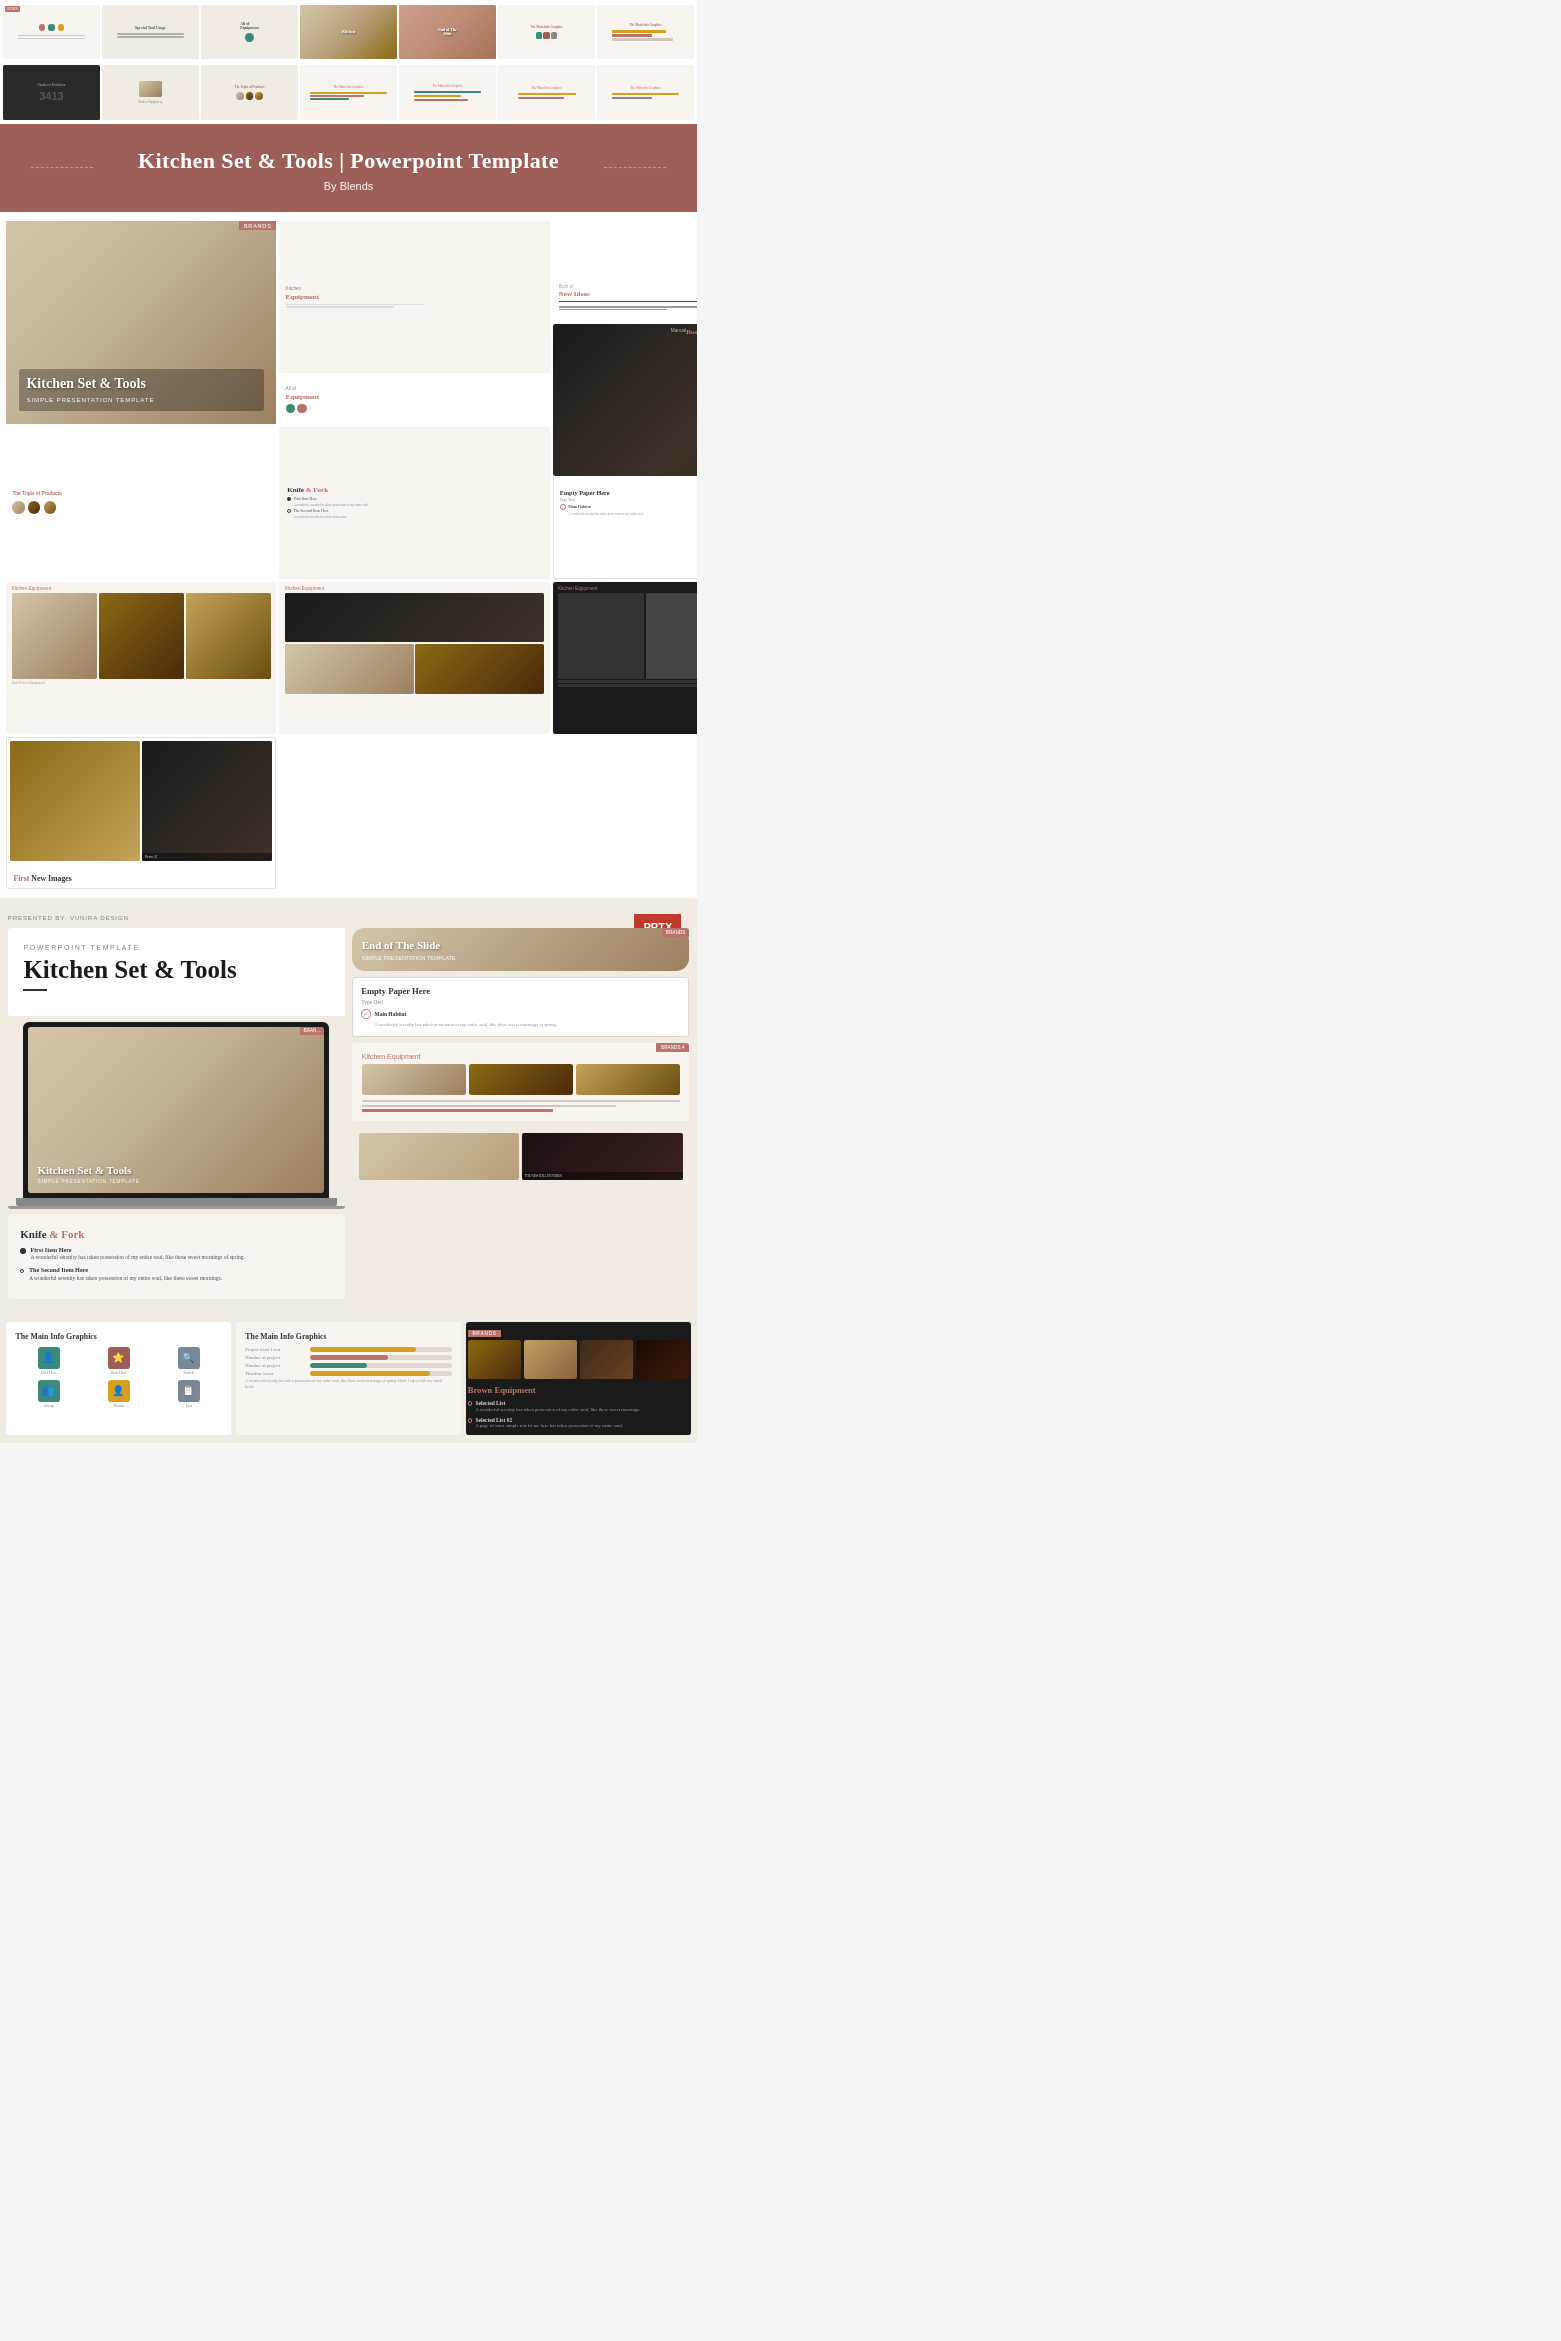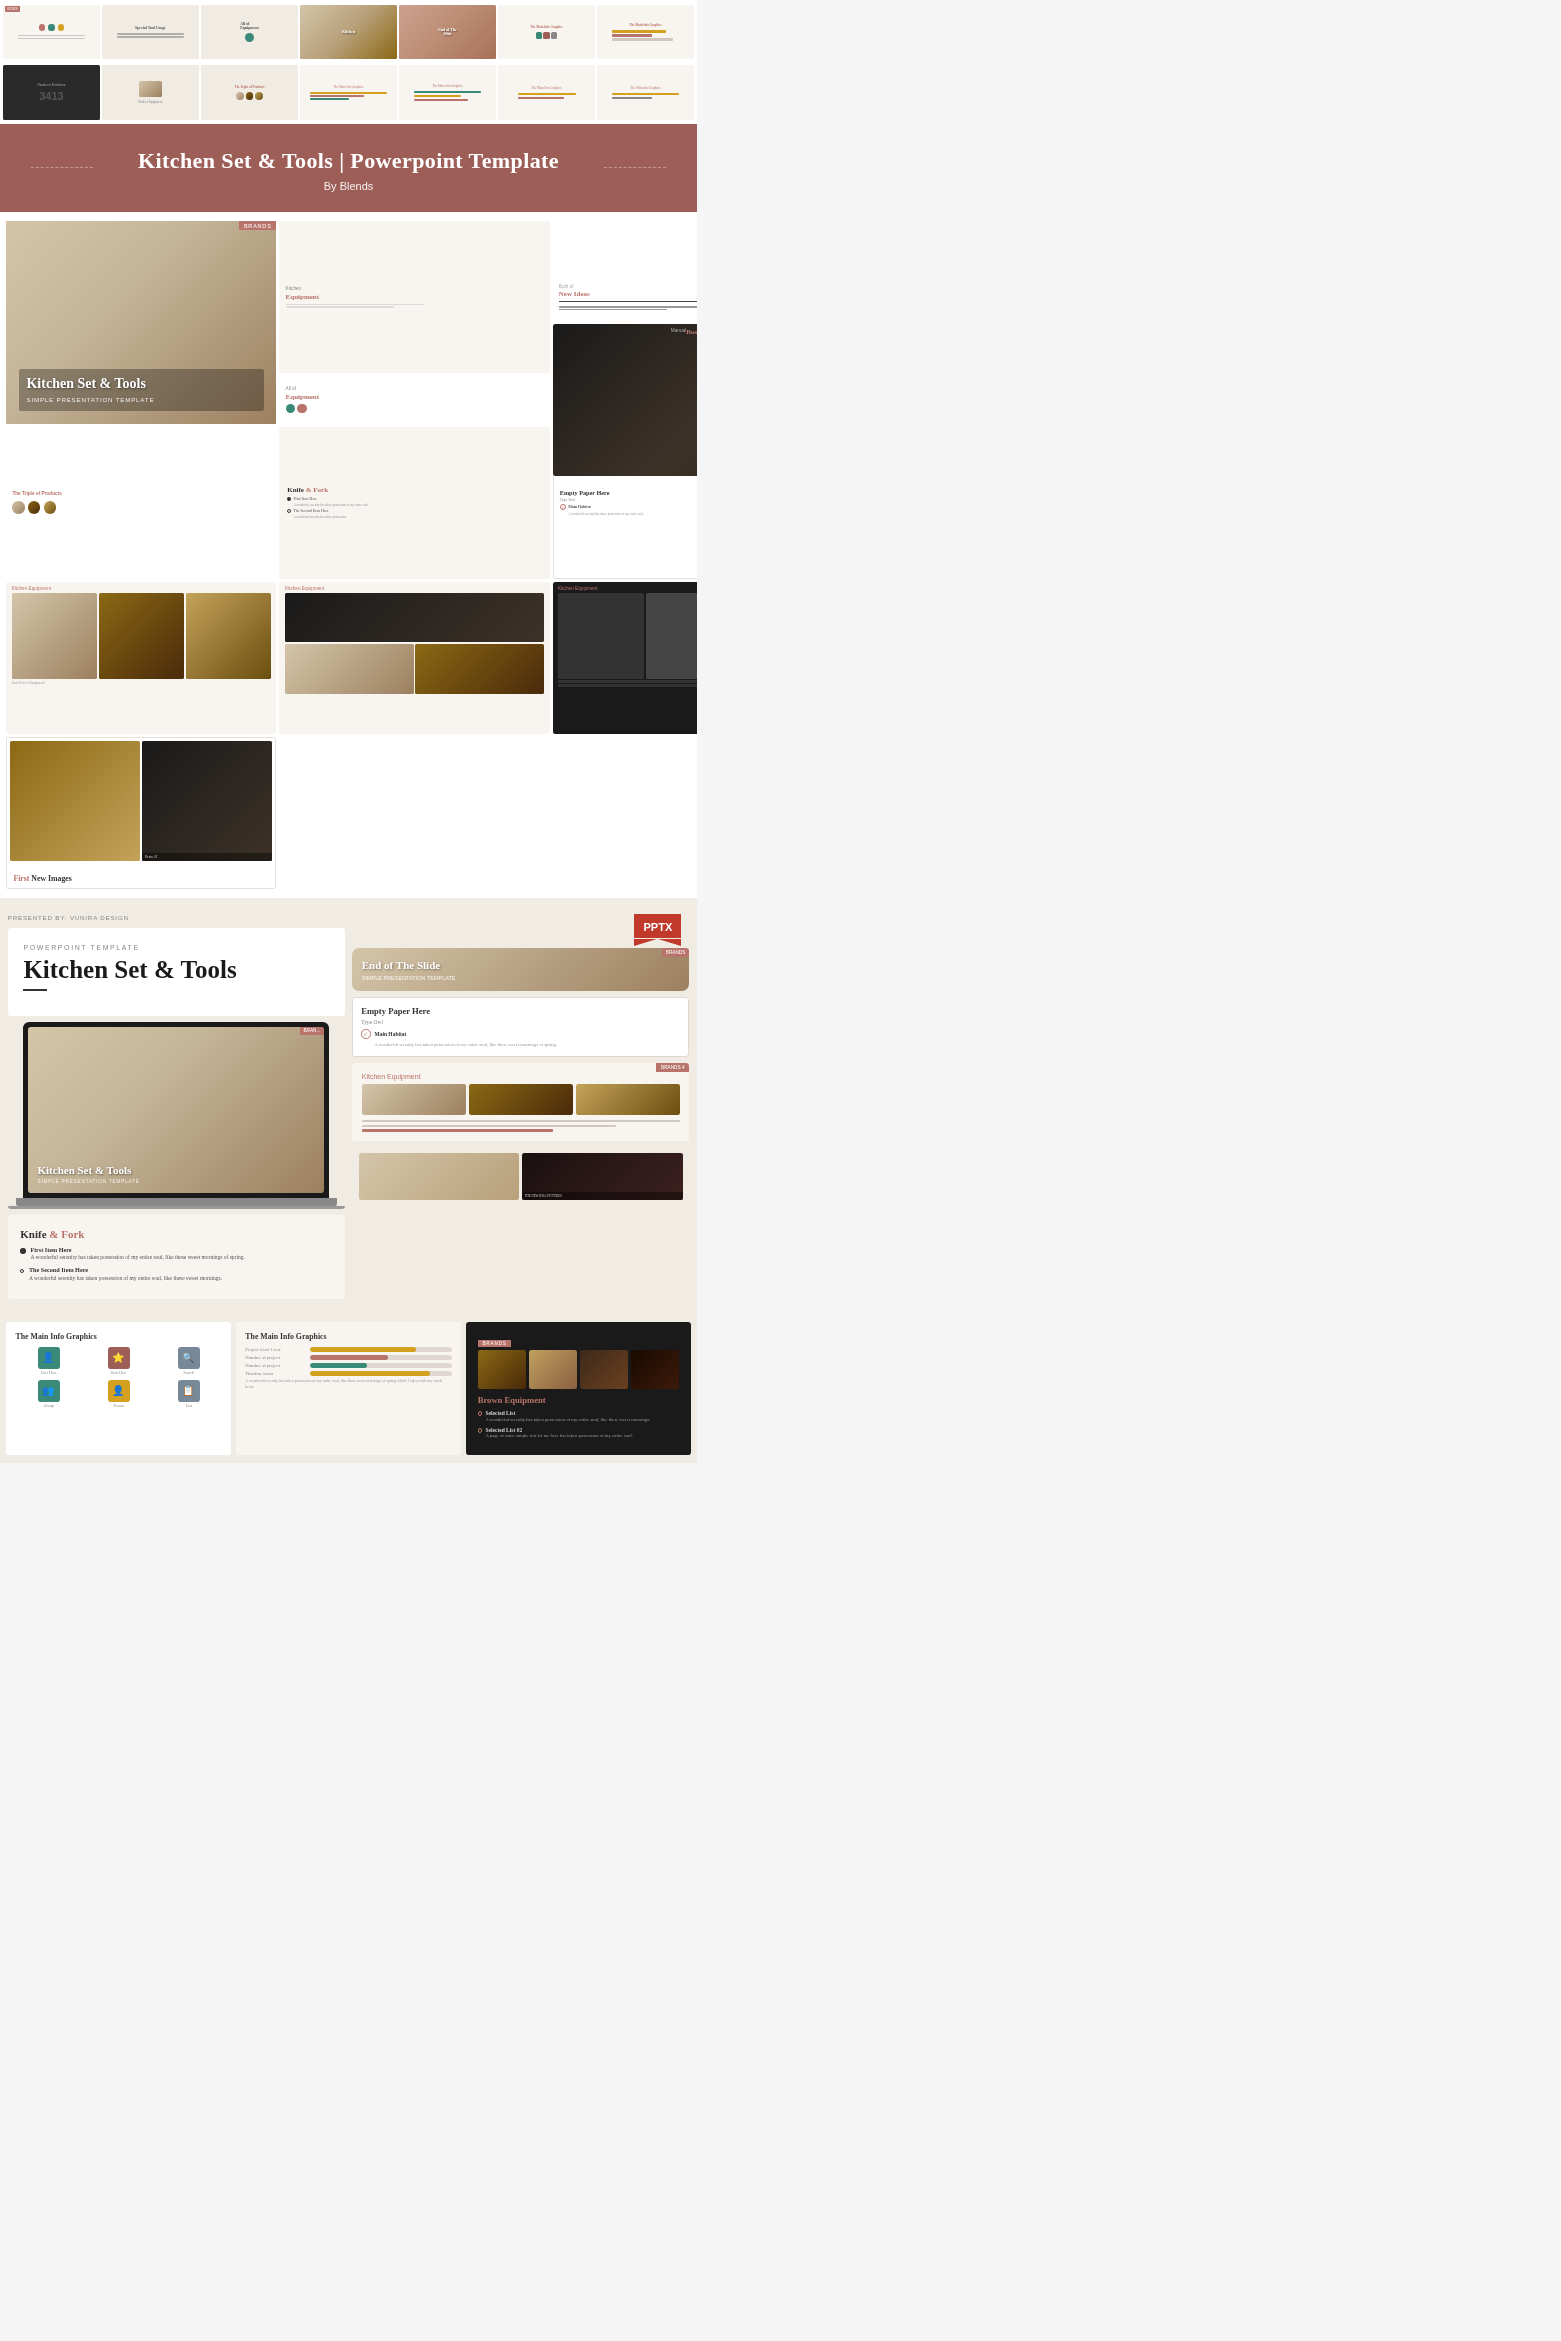--- a/index.html
+++ b/index.html
@@ -379,24 +379,23 @@
     }
     .laptop-foot {
       background: #999;
       height: 3.1px;
       margin: 0 0;
       border-radius: 0 0 6.2px 6.2px;
     }
 
     .end-slide-block {
       background: linear-gradient(135deg, #d4c5a9 0%, #9c8060 100%);
-      border-radius: 7px;
+      border-radius: 13px;
       padding: 9.4px;
       position: relative;
-      margin-top: 20px;
     }
     .end-slide-block .es-badge {
       position: absolute;
       top: 0; right: 0;
       background: #b8736a;
       color: #fff;
       font-size: 4.7px;
       padding: 1.6px 3.9px;
       border-radius: 0 3.1px 0 0;
       font-family: Arial, sans-serif;
@@ -544,21 +543,21 @@
       height: 100%;
       border-radius: 2.3px;
     }
     .tp-bar.yellow { background: #d4a020; }
     .tp-bar.brown-bar { background: #b8736a; }
     .tp-bar.teal-bar { background: #3a8a7a; }
 
     .brown-eq-panel {
       background: #1a1a1a;
       border-radius: 3.1px;
-      padding: 12px;
+      padding: 2px;
     }
     .brown-eq-panel .bep-header {
       display: flex;
       gap: 3.1px;
       margin-bottom: 6.2px;
     }
     .bep-photo {
       background: linear-gradient(135deg, #8b6914 0%, #4a2a0a 100%);
       border-radius: 2.3px;
       flex: 1;

